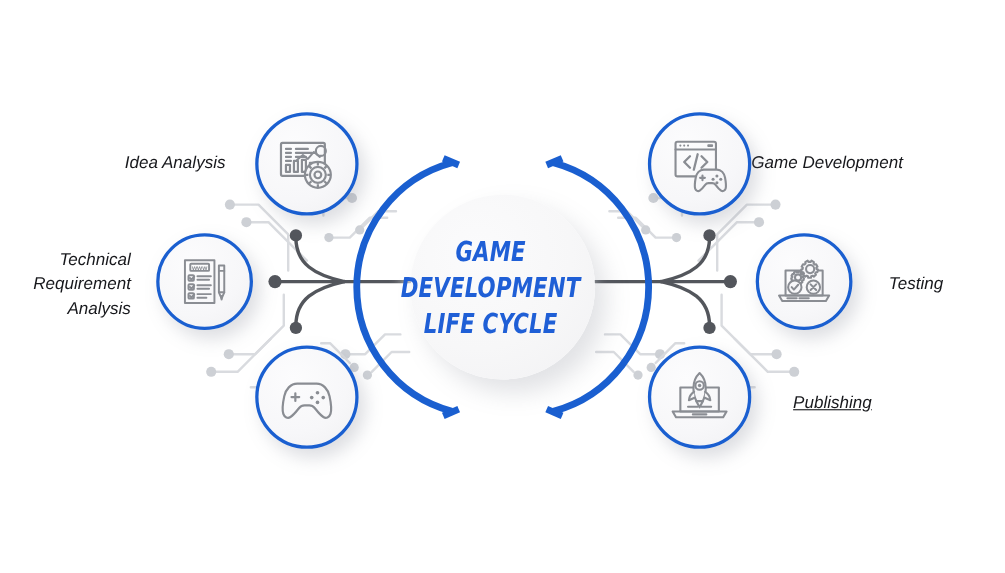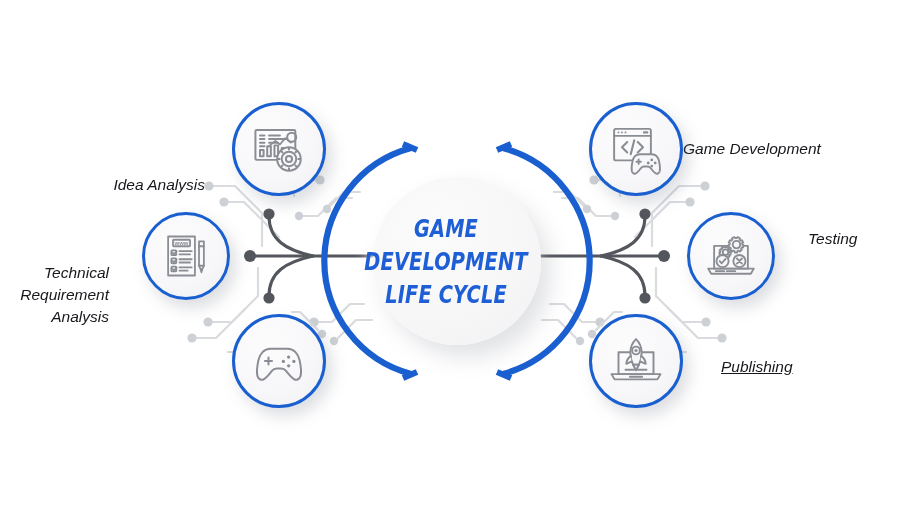--- a/index.html
+++ b/index.html
@@ -62,21 +62,21 @@
   .label{
     position:absolute;
     color:#17181c;
     font-size:15.5px;
     font-style:italic;
     font-weight:400;
     line-height:1.42;
     white-space:pre-line;
   }
   .label.right{text-align:left;}
-  .label.left{text-align:right;margin-top:36px;}
+  .label.left{text-align:right;}
 </style>
 </head>
 <body>
 
 <div id="stage">
 
   <svg id="wires" viewBox="0 0 914 521">
     <defs>
       <style>
         .lw{fill:none;stroke:#d9dbdf;stroke-width:2.2;stroke-linecap:round;stroke-linejoin:round;}
@@ -168,26 +168,26 @@
     </g>
   </svg>
 
   <div class="hub">
     <div class="hub-title">GAME
 DEVELOPMENT
 LIFE CYCLE</div>
   </div>
 
   <div class="label left" style="left:40px;top:138px;width:165px;">Idea Analysis</div>
-  <div class="label left" style="left:4px;top:226px;width:105px;">Technical
+  <div class="label left" style="left:14px;top:226px;width:105px;">Technical
 Requirement
 Analysis</div>
 
   <div class="label right" style="left:683px;top:138px;width:190px;">Game Development</div>
-  <div class="label right" style="left:808px;top:228px;width:100px;">Testing</div>
+  <div class="label right" style="left:808px;top:248px;width:100px;">Testing</div>
   <div class="label right" style="left:721px;top:356px;width:160px;text-decoration:underline;">Publishing</div>
 
   <div class="node node-lg" style="left:232px;top:102px;">
     <svg class="ico" width="58" height="58" viewBox="0 0 64 64">
       <g fill="none" stroke="#8a8d93" stroke-width="2.2" stroke-linejoin="round" stroke-linecap="round">
         <rect x="6" y="11" width="44" height="33" rx="1.5"></rect>
         <path d="M11 17h5M11 21h5M11 25h5M11 29h5"></path>
         <path d="M21 17h12M21 21h16M21 25h10"></path>
         <path d="M11 40h4v-7h-4zM19 40h4V29h-4zM27 40h4v-12h-4zM35 40h4v-9h-4z"></path>
         <path d="M22 28l6-5 5 4 6-7 6 5" stroke-width="2"></path>

